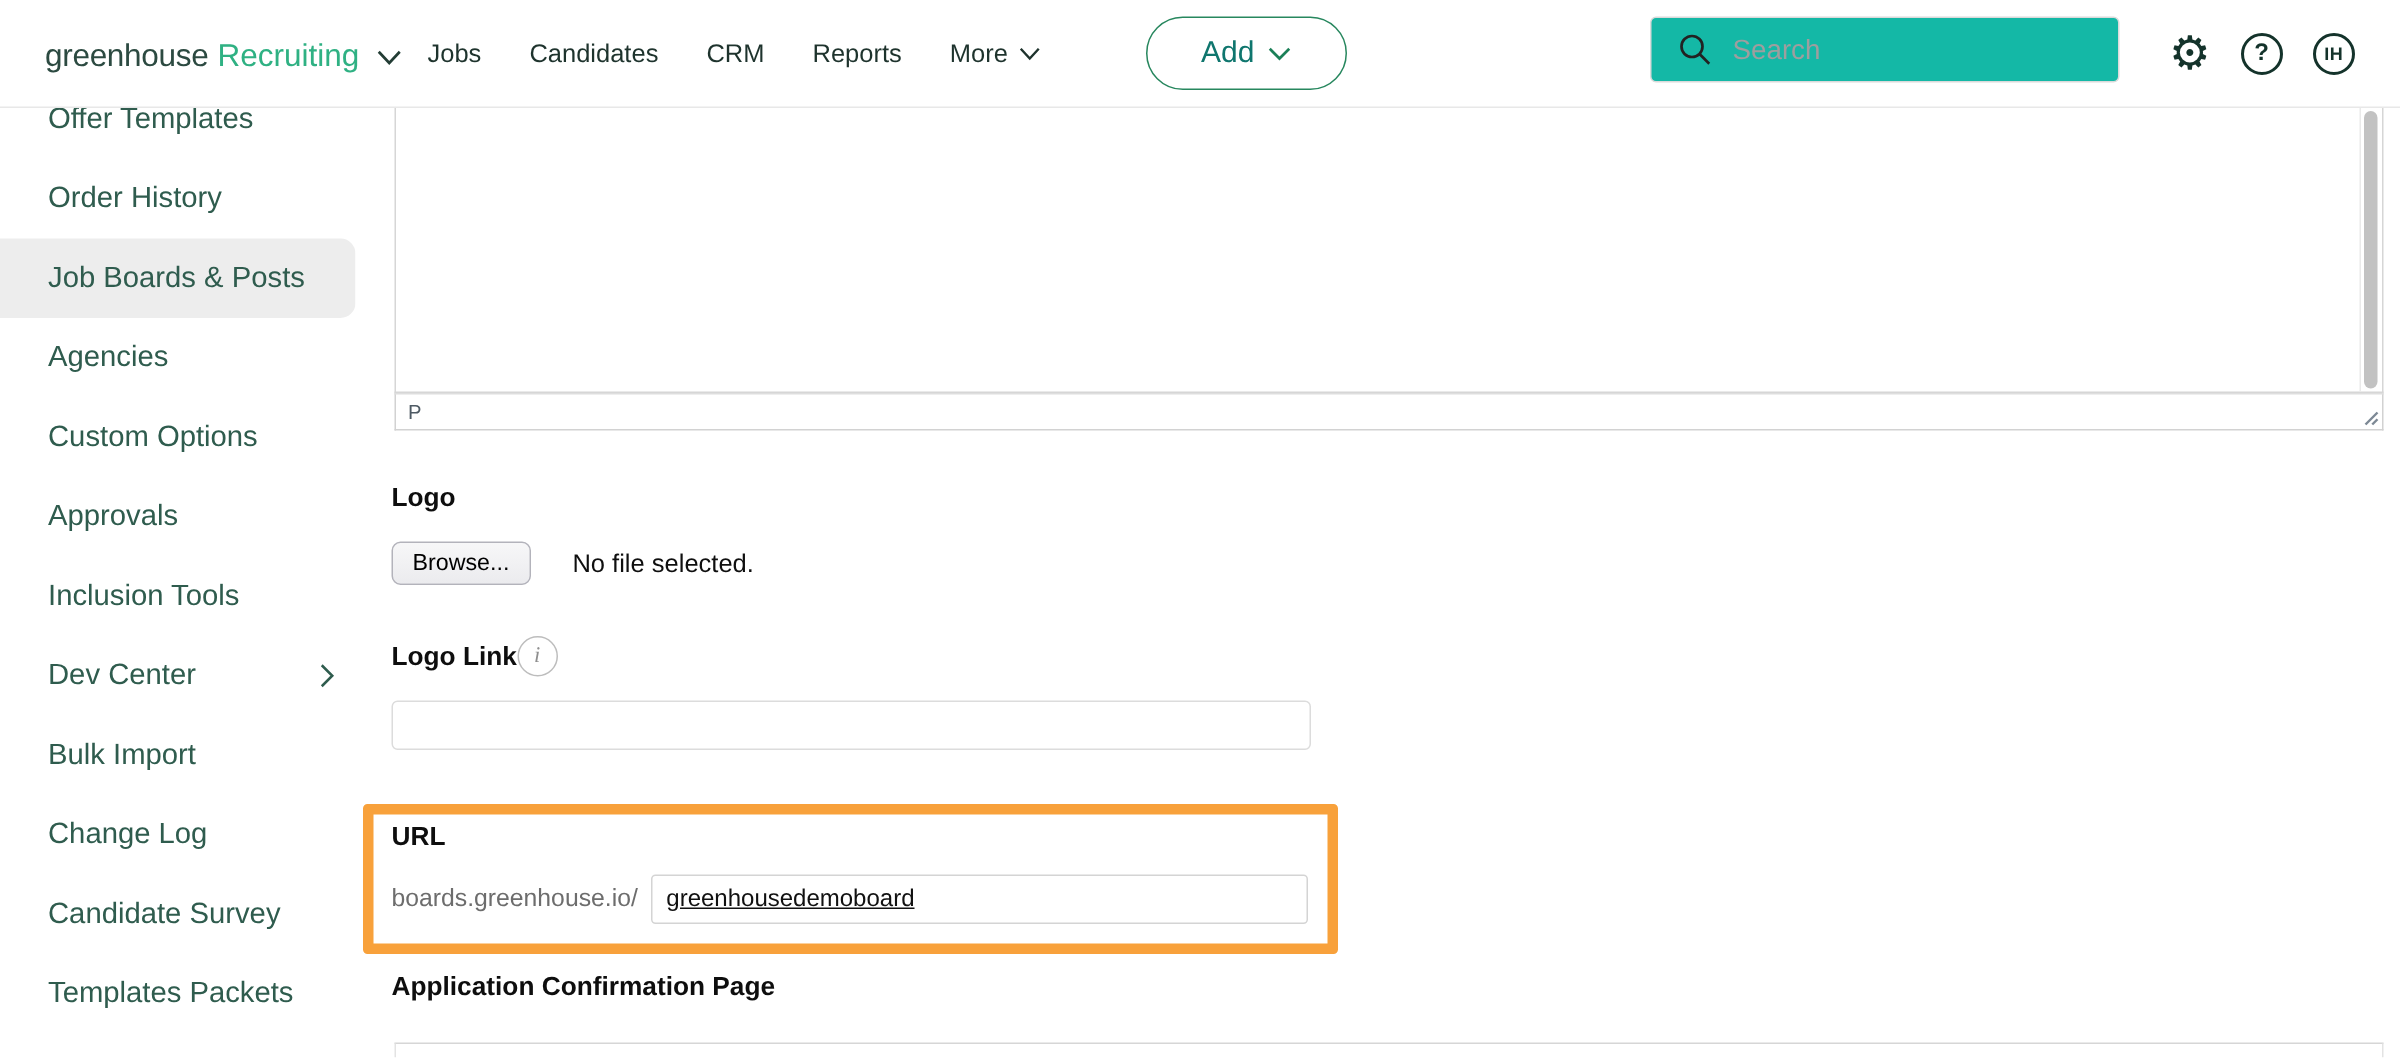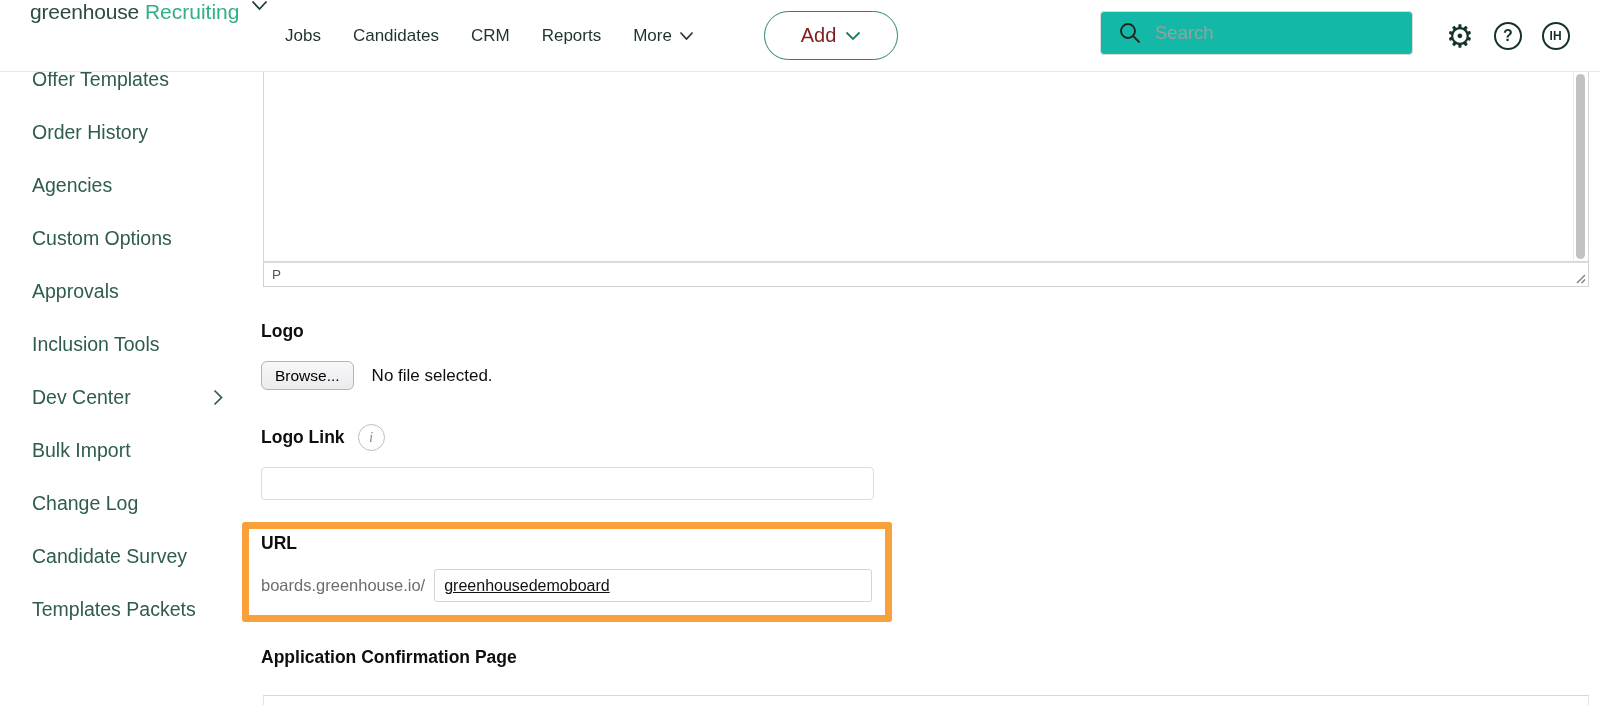--- a/index.html
+++ b/index.html
@@ -5,34 +5,34 @@
   * { box-sizing: border-box; margin: 0; padding: 0; }
   html,body { width:1600px; height:705px; }
   body {
     font-family: "Liberation Sans", sans-serif;
     background:#fff; position:relative; overflow:hidden;
   }
 
   
   .header { position:absolute; top:0; left:0; width:1600px; height:72px;
             background:#fff; border-bottom:1px solid #e8e8e8; z-index:5; }
-  .brand { position:absolute; left:30px; top:0; height:76px; display:flex; align-items:flex-start; }
+  .brand { position:absolute; left:30px; top:0; height:76px; display:flex; align-items:center; }
   .brand-name { font-size:21px; color:#2c4a41; letter-spacing:-0.2px; }
   .brand-product { font-size:21px; color:#2fb183; margin-left:6px; }
   .brand .chev { margin-left:12px; }
   .chev svg { display:block; }
 
   .nav { position:absolute; left:285px; top:0; height:72px; display:flex; align-items:center; gap:32px;
          font-size:17px; color:#1e332d; }
   .nav-item { display:flex; align-items:center; gap:7px; cursor:pointer; white-space:nowrap; }
 
   .add-btn { position:absolute; left:764px; top:11px; width:134px; height:49px;
              border:1.5px solid #27875e; border-radius:26px; background:#fff;
              display:flex; align-items:center; justify-content:center; gap:9px;
-             font-size:20px; color:#7f1d1d; cursor:pointer; }
+             font-size:20px; color:#0f766e; cursor:pointer; }
 
   .search { position:absolute; left:1100px; top:11px; width:313px; height:44px;
             border:1px solid #dadada; border-radius:4px; display:flex; align-items:center; background:#14b8a6; }
   .search svg { margin-left:17px; flex:none; }
   .search input { border:none; outline:none; flex:1; height:100%; margin-left:13px;
                   font-size:18.5px; color:#333; font-family:"Liberation Sans",sans-serif; background:transparent; }
   .search input::placeholder { color:#9e9e9e; }
 
   .utility { position:absolute; left:1446px; top:0; height:72px; display:flex; align-items:center; gap:20px; }
   .gear-glyph { font-family:"DejaVu Sans", sans-serif; font-size:31px; color:#14332b; line-height:1; cursor:pointer; }
@@ -57,35 +57,35 @@
   .scroll-thumb { position:absolute; top:2px; bottom:2px; right:3px; width:9px;
                   background:#c2c2c2; border-radius:5px; cursor:grab; }
   .editor-status { height:25px; border:1px solid #d2d2d2; border-top:1px solid #dedede;
                    display:flex; align-items:center; padding-left:8px; position:relative; background:#fff; }
   .status-path { font-size:13.5px; color:#4e5a64; }
   .resize-handle { position:absolute; right:2px; bottom:2px; cursor:nwse-resize; line-height:0; }
 
   .field-label { position:absolute; left:261px; font-size:17.5px; font-weight:bold; color:#0e0e0e; white-space:nowrap; }
   .logo-label { top:321px; }
 
-  .browse-row { position:absolute; left:261px; top:361px; display:flex; align-items:center; gap:18px; }
+  .browse-row { position:absolute; left:261px; top:361px; display:flex; align-items:center; gap:28px; }
   .browse-btn { height:29px; padding:0 13px; font-size:15.5px; color:#000;
                 font-family:"Liberation Sans",sans-serif;
                 background:linear-gradient(#f7f7f8,#ebebee); border:1px solid #b3b3bb; border-radius:6px; cursor:pointer; }
   .file-status { font-size:17px; color:#0f0f0f; }
 
-  .logolink-row { position:absolute; left:261px; top:424px; display:flex; align-items:center; gap:13px; }
+  .logolink-row { position:absolute; left:261px; top:424px; display:flex; align-items:center; }
   .info-icon { width:27px; height:27px; border:1.5px solid #bdbdbd; border-radius:50%;
                display:flex; align-items:center; justify-content:center;
                font-family:"Liberation Serif", serif; font-style:italic; font-size:15px; color:#8f8f8f; cursor:pointer; }
   .logolink-input { position:absolute; left:261px; top:467px; width:613px; height:33px;
                     border:1px solid #dcdcdc; border-radius:4px; font-size:16px; padding:0 9px;
                     font-family:"Liberation Sans",sans-serif; outline:none; }
 
-  .url-box { position:absolute; left:242px; top:522px; width:650px; height:100px;
+  .url-box { position:absolute; left:242px; top:536px; width:650px; height:100px;
              border:7px solid #f8a13b; border-radius:3px; background:#fff; }
   .url-label { position:absolute; left:12px; top:4px; font-size:17.5px; font-weight:bold; color:#0e0e0e; }
   .url-row { position:absolute; left:12px; top:40px; display:flex; align-items:center; gap:9px; }
   .url-prefix { font-size:16.5px; color:#6d6d6d; white-space:nowrap; }
   .url-input { width:438px; height:33px; border:1px solid #d4d4d4; border-radius:3px;
                font-size:16px; padding:0 9px; color:#111; font-family:"Liberation Sans",sans-serif; outline:none;text-decoration:underline; }
 
   .confirm-label { top:647px; }
 
   .next-editor { position:absolute; left:263px; top:695px; width:1326px; height:10px;
@@ -157,20 +157,23 @@
 </div>
 
 <div class="sidebar">
   <div class="sidebar-list">
     <div class="side-item">
       <span>Offer Templates</span>
     </div>
     <div class="side-item">
       <span>Order History</span>
     </div>
+    <div class="side-item selected">
+      <span>Job Boards &amp; Posts</span>
+    </div>
     <div class="side-item">
       <span>Agencies</span>
     </div>
     <div class="side-item">
       <span>Custom Options</span>
     </div>
     <div class="side-item">
       <span>Approvals</span>
     </div>
     <div class="side-item">

